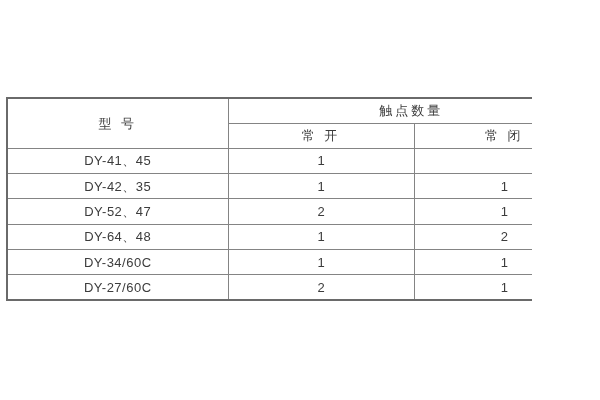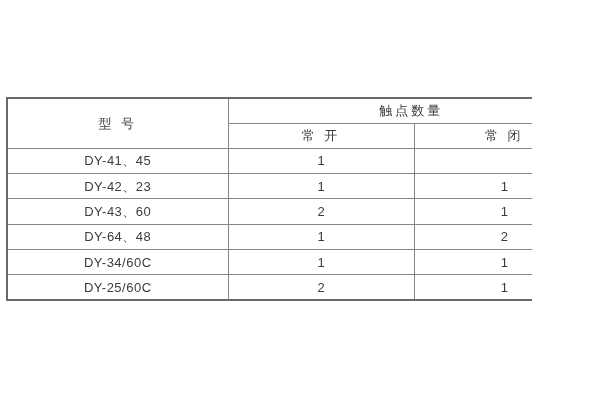--- a/index.html
+++ b/index.html
@@ -65,39 +65,39 @@
         <th>常 闭</th>
       </tr>
     </thead>
     <tbody>
       <tr>
         <td class="model-cell">DY-41、45</td>
         <td>1</td>
         <td></td>
       </tr>
       <tr>
-        <td class="model-cell">DY-42、23</td>
+        <td class="model-cell">DY-42、35</td>
         <td>1</td>
         <td>1</td>
       </tr>
       <tr>
-        <td class="model-cell">DY-43、60</td>
+        <td class="model-cell">DY-52、47</td>
         <td>2</td>
         <td>1</td>
       </tr>
       <tr>
         <td class="model-cell">DY-64、48</td>
         <td>1</td>
         <td>2</td>
       </tr>
       <tr>
         <td class="model-cell">DY-34/60C</td>
         <td>1</td>
         <td>1</td>
       </tr>
       <tr>
-        <td class="model-cell">DY-25/60C</td>
+        <td class="model-cell">DY-27/60C</td>
         <td>2</td>
         <td>1</td>
       </tr>
     </tbody>
   </table>
 </div>
 
 </body></html>

